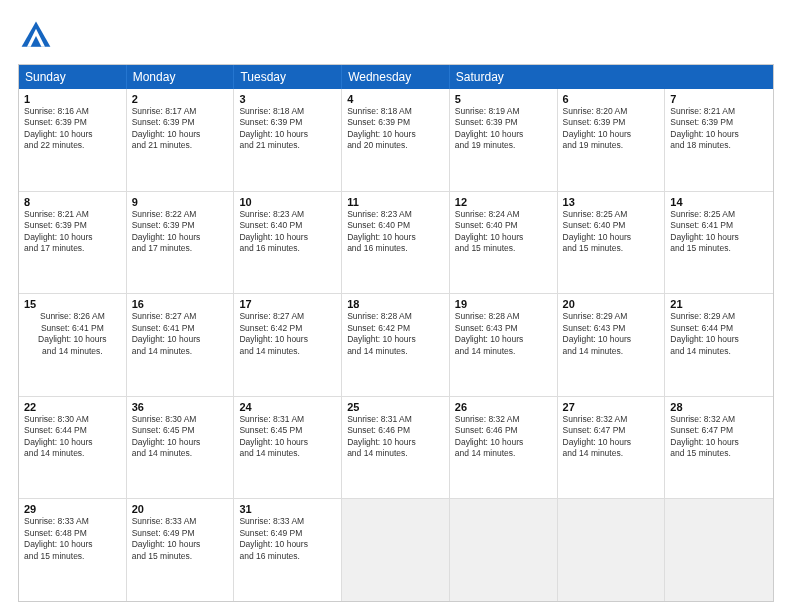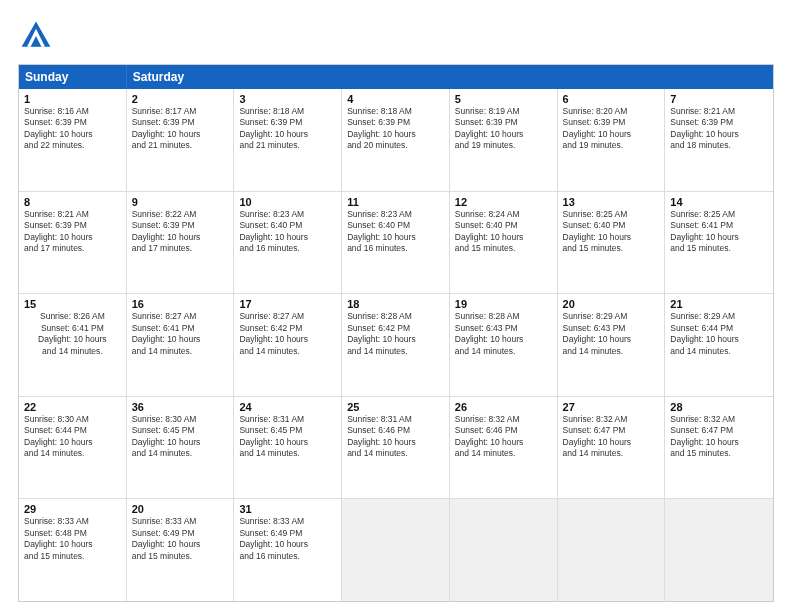--- a/index.html
+++ b/index.html
@@ -60,21 +60,21 @@
       flex-direction: column;
       border: 1px solid #ccc;
     }
     .cal-header {
       display: grid;
       grid-template-columns: repeat(7, 1fr);
       background: #1565c0;
     }
     .cal-header-cell {
       color: #fff;
-      font-weight: bold;
+      font-weight: normal;
       font-size: 12px;
       padding: 5px 6px;
       border-right: 1px solid #2576d0;
     }
     .cal-header-cell:last-child { border-right: none; }
     .cal-body {
       flex: 1;
       display: flex;
       flex-direction: column;
     }
@@ -127,20 +127,23 @@
     </div>
     <div class="title-block">
       <div class="month-title"></div>
       <div class="location"></div>
     </div>
   </div>
 
   <div class="calendar">
     <div class="cal-header">
     <div class="cal-header-cell">Sunday</div>
+        <div class="cal-header-cell">Monday</div>
+        <div class="cal-header-cell">Tuesday</div>
+        <div class="cal-header-cell">Wednesday</div>
         <div class="cal-header-cell">Saturday</div>
       </div>
     <div class="cal-body">
     <div class="cal-row">
           <div class="cal-cell">
             <span class="day-num">1</span>
             <div class="cell-text" style="white-space: pre-line;">Sunrise: 8:16 AM
 Sunset: 6:39 PM
 Daylight: 10 hours
 and 22 minutes.</div>

